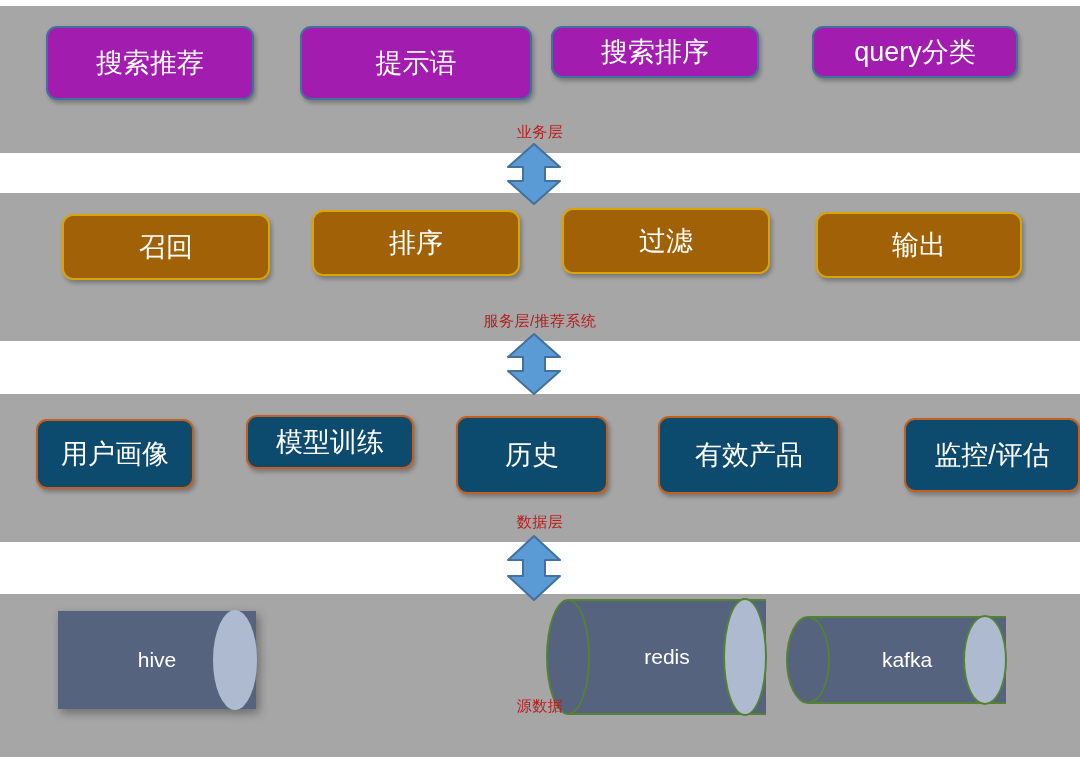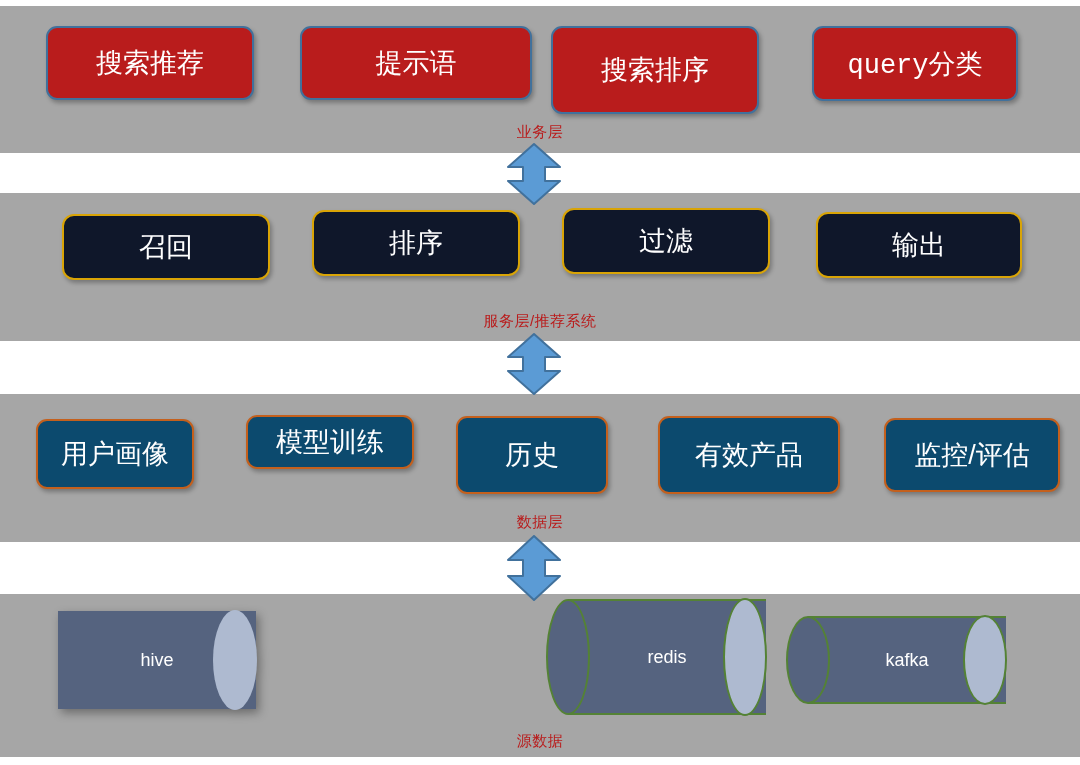--- a/index.html
+++ b/index.html
@@ -48,28 +48,26 @@
     justify-content: center;
     color: #ffffff;
     font-size: 27px;
     white-space: nowrap;
     border-radius: 11px;
     border-style: solid;
     border-width: 2px;
     box-shadow: 2px 3px 4px rgba(0,0,0,0.28);
   }
   .node.blue {
-    background: #b91c1c;
+    background: #a21caf;
     border-color: #41719c;
-    font-family: Liberation Mono, monospace;
   }
   .node.yellow {
-    background: #0f172a;
+    background: #a16207;
     border-color: #d9a406;
-    border-radius: 12px;
   }
   .node.orange {
     background: #0c4a6e;
     border-color: #c4601d;
   }
 
   
   .cyl {
     position: absolute;
     box-sizing: border-box;
@@ -100,21 +98,21 @@
     border-radius: 50%;
     background: #55637f;
   }
   .cyl .label {
     position: absolute;
     inset: 0;
     display: flex;
     align-items: center;
     justify-content: center;
     color: #ffffff;
-    font-size: 18px;
+    font-size: 21px;
     white-space: nowrap;
     z-index: 4;
   }
   .cyl.shadowed {
     filter: drop-shadow(3px 4px 5px rgba(0,0,0,0.35));
   }
   .cyl.green .body,
   .cyl.green .left-edge,
   .cyl.green .cap {
     border: 2px solid #548235;
@@ -142,24 +140,24 @@
   <div class="band" style="top:193px;height:148px;"></div>
   <div class="band" style="top:394px;height:148px;"></div>
   <div class="band" style="top:594px;height:163px;"></div>
 
   <div class="node blue" style="left:46px;top:26px;width:208px;height:74px;">
     <span>搜索推荐</span>
   </div>
   <div class="node blue" style="left:300px;top:26px;width:232px;height:74px;">
     <span>提示语</span>
   </div>
-  <div class="node blue" style="left:551px;top:26px;width:208px;height:88px;">
+  <div class="node blue" style="left:551px;top:26px;width:208px;height:52px;">
     <span>搜索排序</span>
   </div>
-  <div class="node blue" style="left:812px;top:26px;width:206px;height:75px;">
+  <div class="node blue" style="left:812px;top:26px;width:206px;height:52px;">
     <span>query分类</span>
   </div>
   <div class="layer-caption" style="top:124px;">业务层</div>
 
   <div class="node yellow" style="left:62px;top:214px;width:208px;height:66px;">
     <span>召回</span>
   </div>
   <div class="node yellow" style="left:312px;top:210px;width:208px;height:66px;">
     <span>排序</span>
   </div>
@@ -176,21 +174,21 @@
   </div>
   <div class="node orange" style="left:246px;top:415px;width:168px;height:54px;">
     <span>模型训练</span>
   </div>
   <div class="node orange" style="left:456px;top:416px;width:152px;height:78px;">
     <span>历史</span>
   </div>
   <div class="node orange" style="left:658px;top:416px;width:182px;height:78px;">
     <span>有效产品</span>
   </div>
-  <div class="node orange" style="left:884px;top:418px;width:176px;height:74px;">
+  <div class="node orange" style="left:904px;top:418px;width:176px;height:74px;">
     <span>监控/评估</span>
   </div>
   <div class="layer-caption" style="top:514px;">数据层</div>
 
   <div class="cyl shadowed" style="left:58px;top:611px;width:198px;height:98px;">
     <div class="body"></div>
     <div class="cap"></div>
     <div class="label">hive</div>
   </div>
 
@@ -202,21 +200,21 @@
     <div class="label">redis</div>
   </div>
 
   <div class="cyl green" style="left:808px;top:616px;width:198px;height:88px;">
     <div class="body"></div>
     <div class="left-edge"></div>
     <div class="cap"></div>
     <div class="label">kafka</div>
   </div>
 
-  <div class="layer-caption" style="top:733px;text-align:center;">源数据</div>
+  <div class="layer-caption" style="top:698px;text-align:center;">源数据</div>
 
   <div class="arrow" style="left:505px;top:143px;width:58px;height:62px;">
     <svg width="58" height="62" viewBox="0 0 58 62">
       <polygon points="29,1 55,24 40,24 40,38 55,38 29,61 3,38 18,38 18,24 3,24" fill="#5b9bd5" stroke="#41719c" stroke-width="2" stroke-linejoin="round"></polygon>
     </svg>
   </div>
 
   <div class="arrow" style="left:505px;top:333px;width:58px;height:62px;">
     <svg width="58" height="62" viewBox="0 0 58 62">
       <polygon points="29,1 55,24 40,24 40,38 55,38 29,61 3,38 18,38 18,24 3,24" fill="#5b9bd5" stroke="#41719c" stroke-width="2" stroke-linejoin="round"></polygon>

